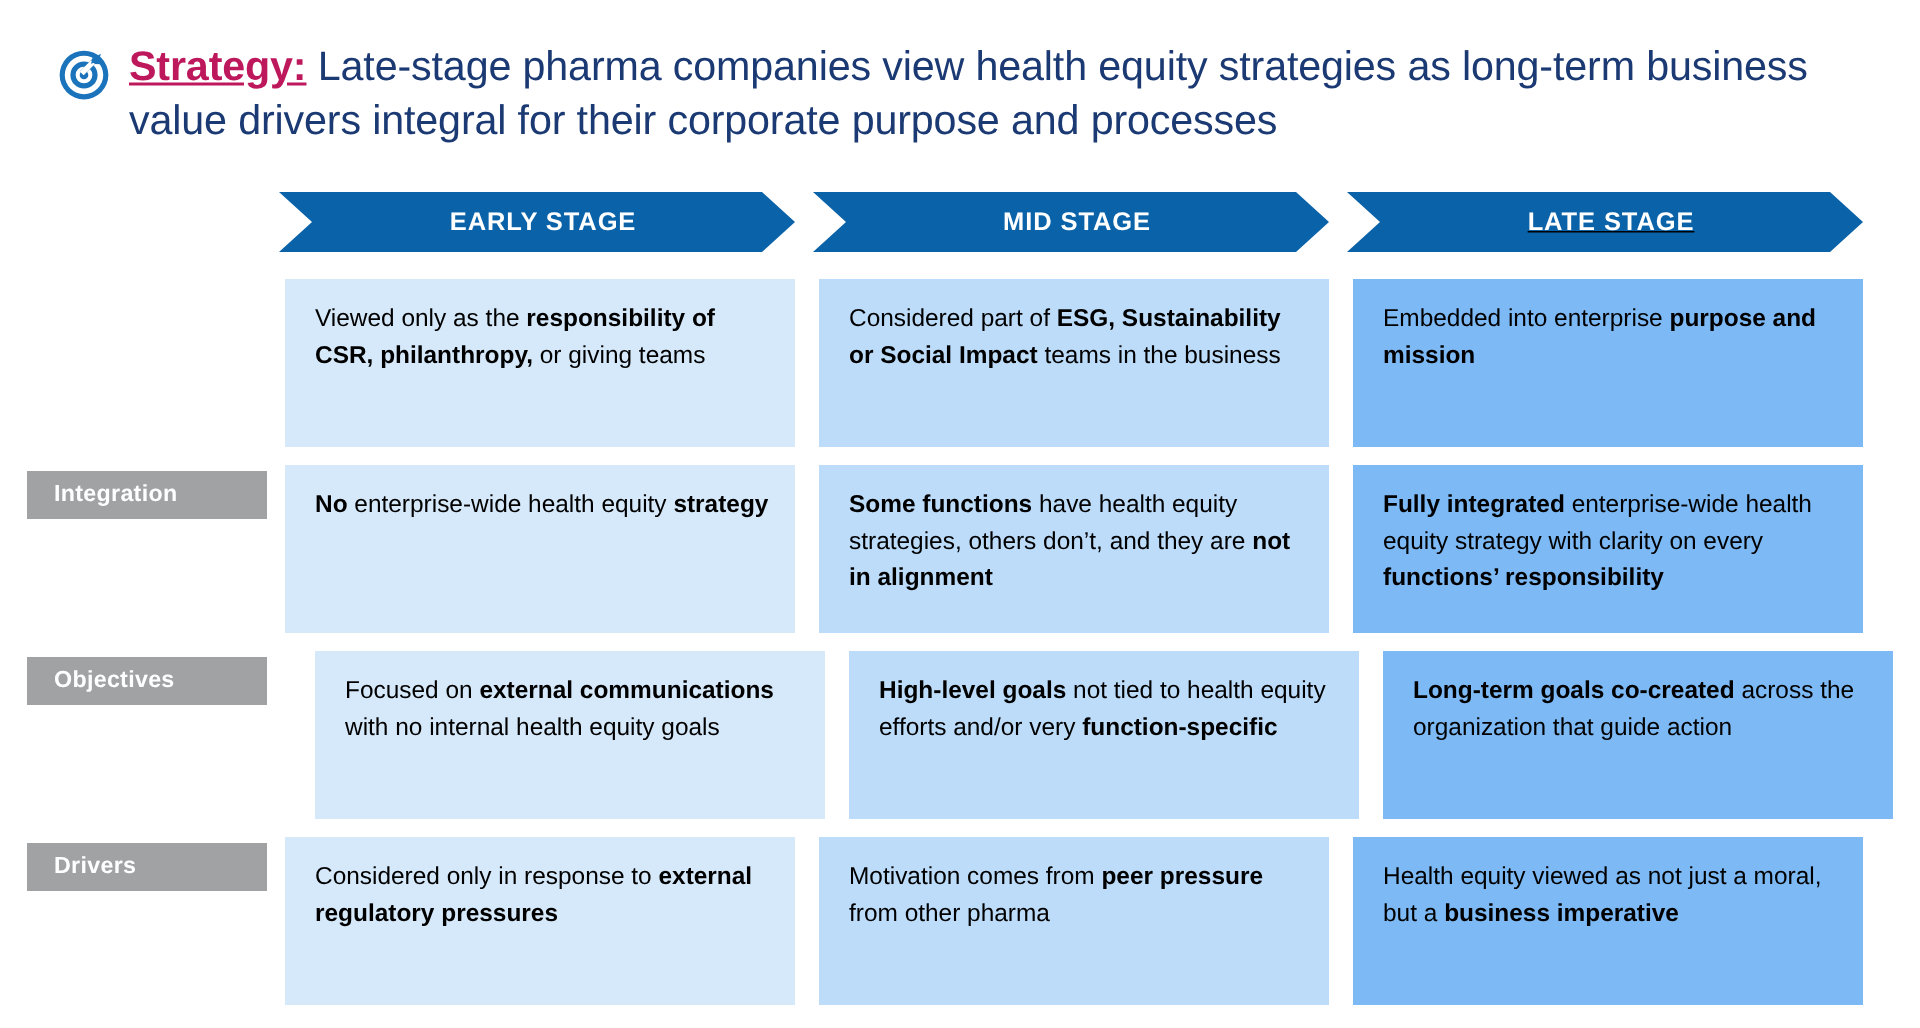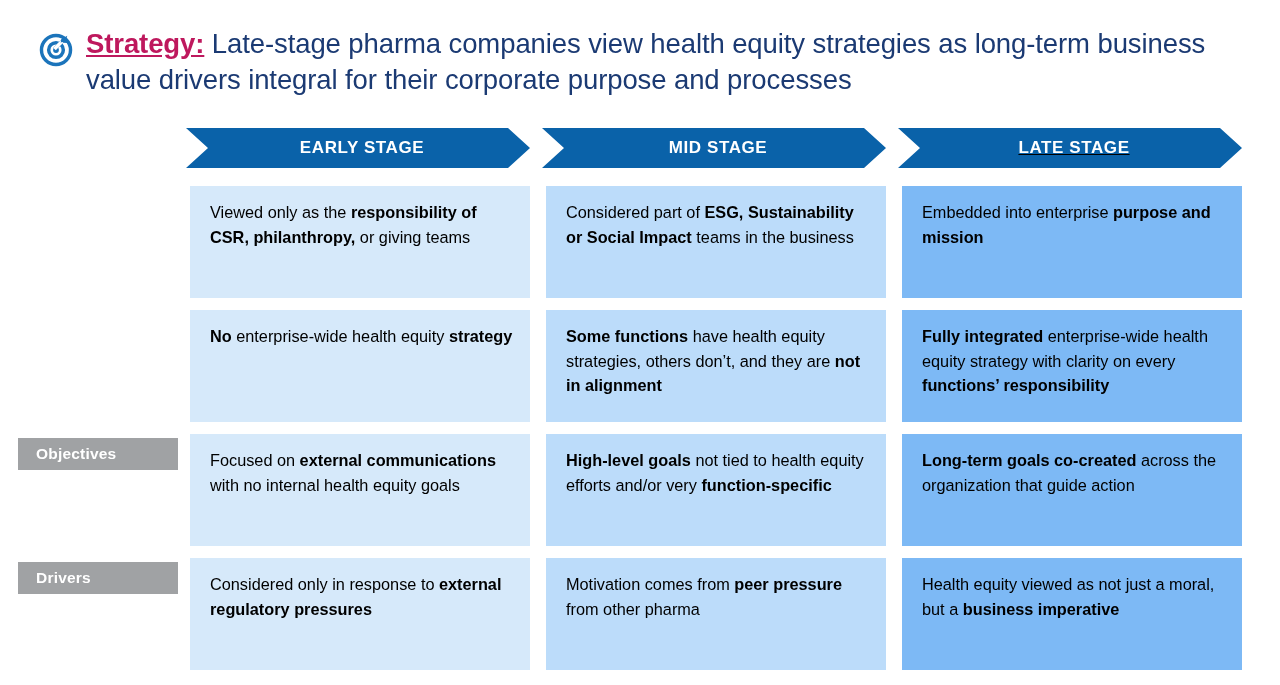--- a/index.html
+++ b/index.html
@@ -104,21 +104,21 @@
     color: #000000;
   }
   .cell b { font-weight: bold; }
 
   .col-1 { left: 190px; width: 340px; background: #d6e9fa; }
   .col-2 { left: 546px; width: 340px; background: #bcdcfa; }
   .col-3 { left: 902px; width: 340px; background: #7db9f5; }
 
   .r0 { top: 186px; height: 112px; }
   .r1 { top: 310px; height: 112px; }
-  .r2 { top: 434px; height: 112px; }
+  .r2 { top: 434px; height: 112px; margin-left: 20px; }
   .r3 { top: 558px; height: 112px; }
 
   .lr0 { top: 190px; }
   .lr1 { top: 314px; }
   .lr2 { top: 438px; }
   .lr3 { top: 562px; }
 </style>
 </head>
 <body>
 
@@ -147,20 +147,23 @@
     </div>
     <div class="chev chev-3">
       <span class="chev-label">LATE STAGE</span>
     </div>
   </div>
 
   <div class="cell col-2 r0">Considered part of <b>ESG, Sustainability or Social Impact</b> teams in the business</div>
   <div class="cell col-1 r0">Viewed only as the <b>responsibility of CSR, philanthropy,</b> or giving teams</div>
   <div class="cell col-3 r0">Embedded into enterprise <b>purpose and mission</b></div>
 
+  <div class="rowlabel lr1">
+    <span>Integration</span>
+  </div>
   <div class="cell col-1 r1"><b>No</b> enterprise-wide health equity <b>strategy</b></div>
   <div class="cell col-2 r1"><b>Some functions</b> have health equity strategies, others don’t, and they are <b>not in alignment</b></div>
   <div class="cell col-3 r1"><b>Fully integrated</b> enterprise-wide health equity strategy with clarity on every <b>functions’ responsibility</b></div>
 
   <div class="rowlabel lr2">
     <span>Objectives</span>
   </div>
   <div class="cell col-1 r2">Focused on <b>external communications</b> with no internal health equity goals</div>
   <div class="cell col-2 r2"><b>High-level goals</b> not tied to health equity efforts and/or very <b>function-specific</b></div>
   <div class="cell col-3 r2"><b>Long-term goals co-created</b> across the organization that guide action</div>

